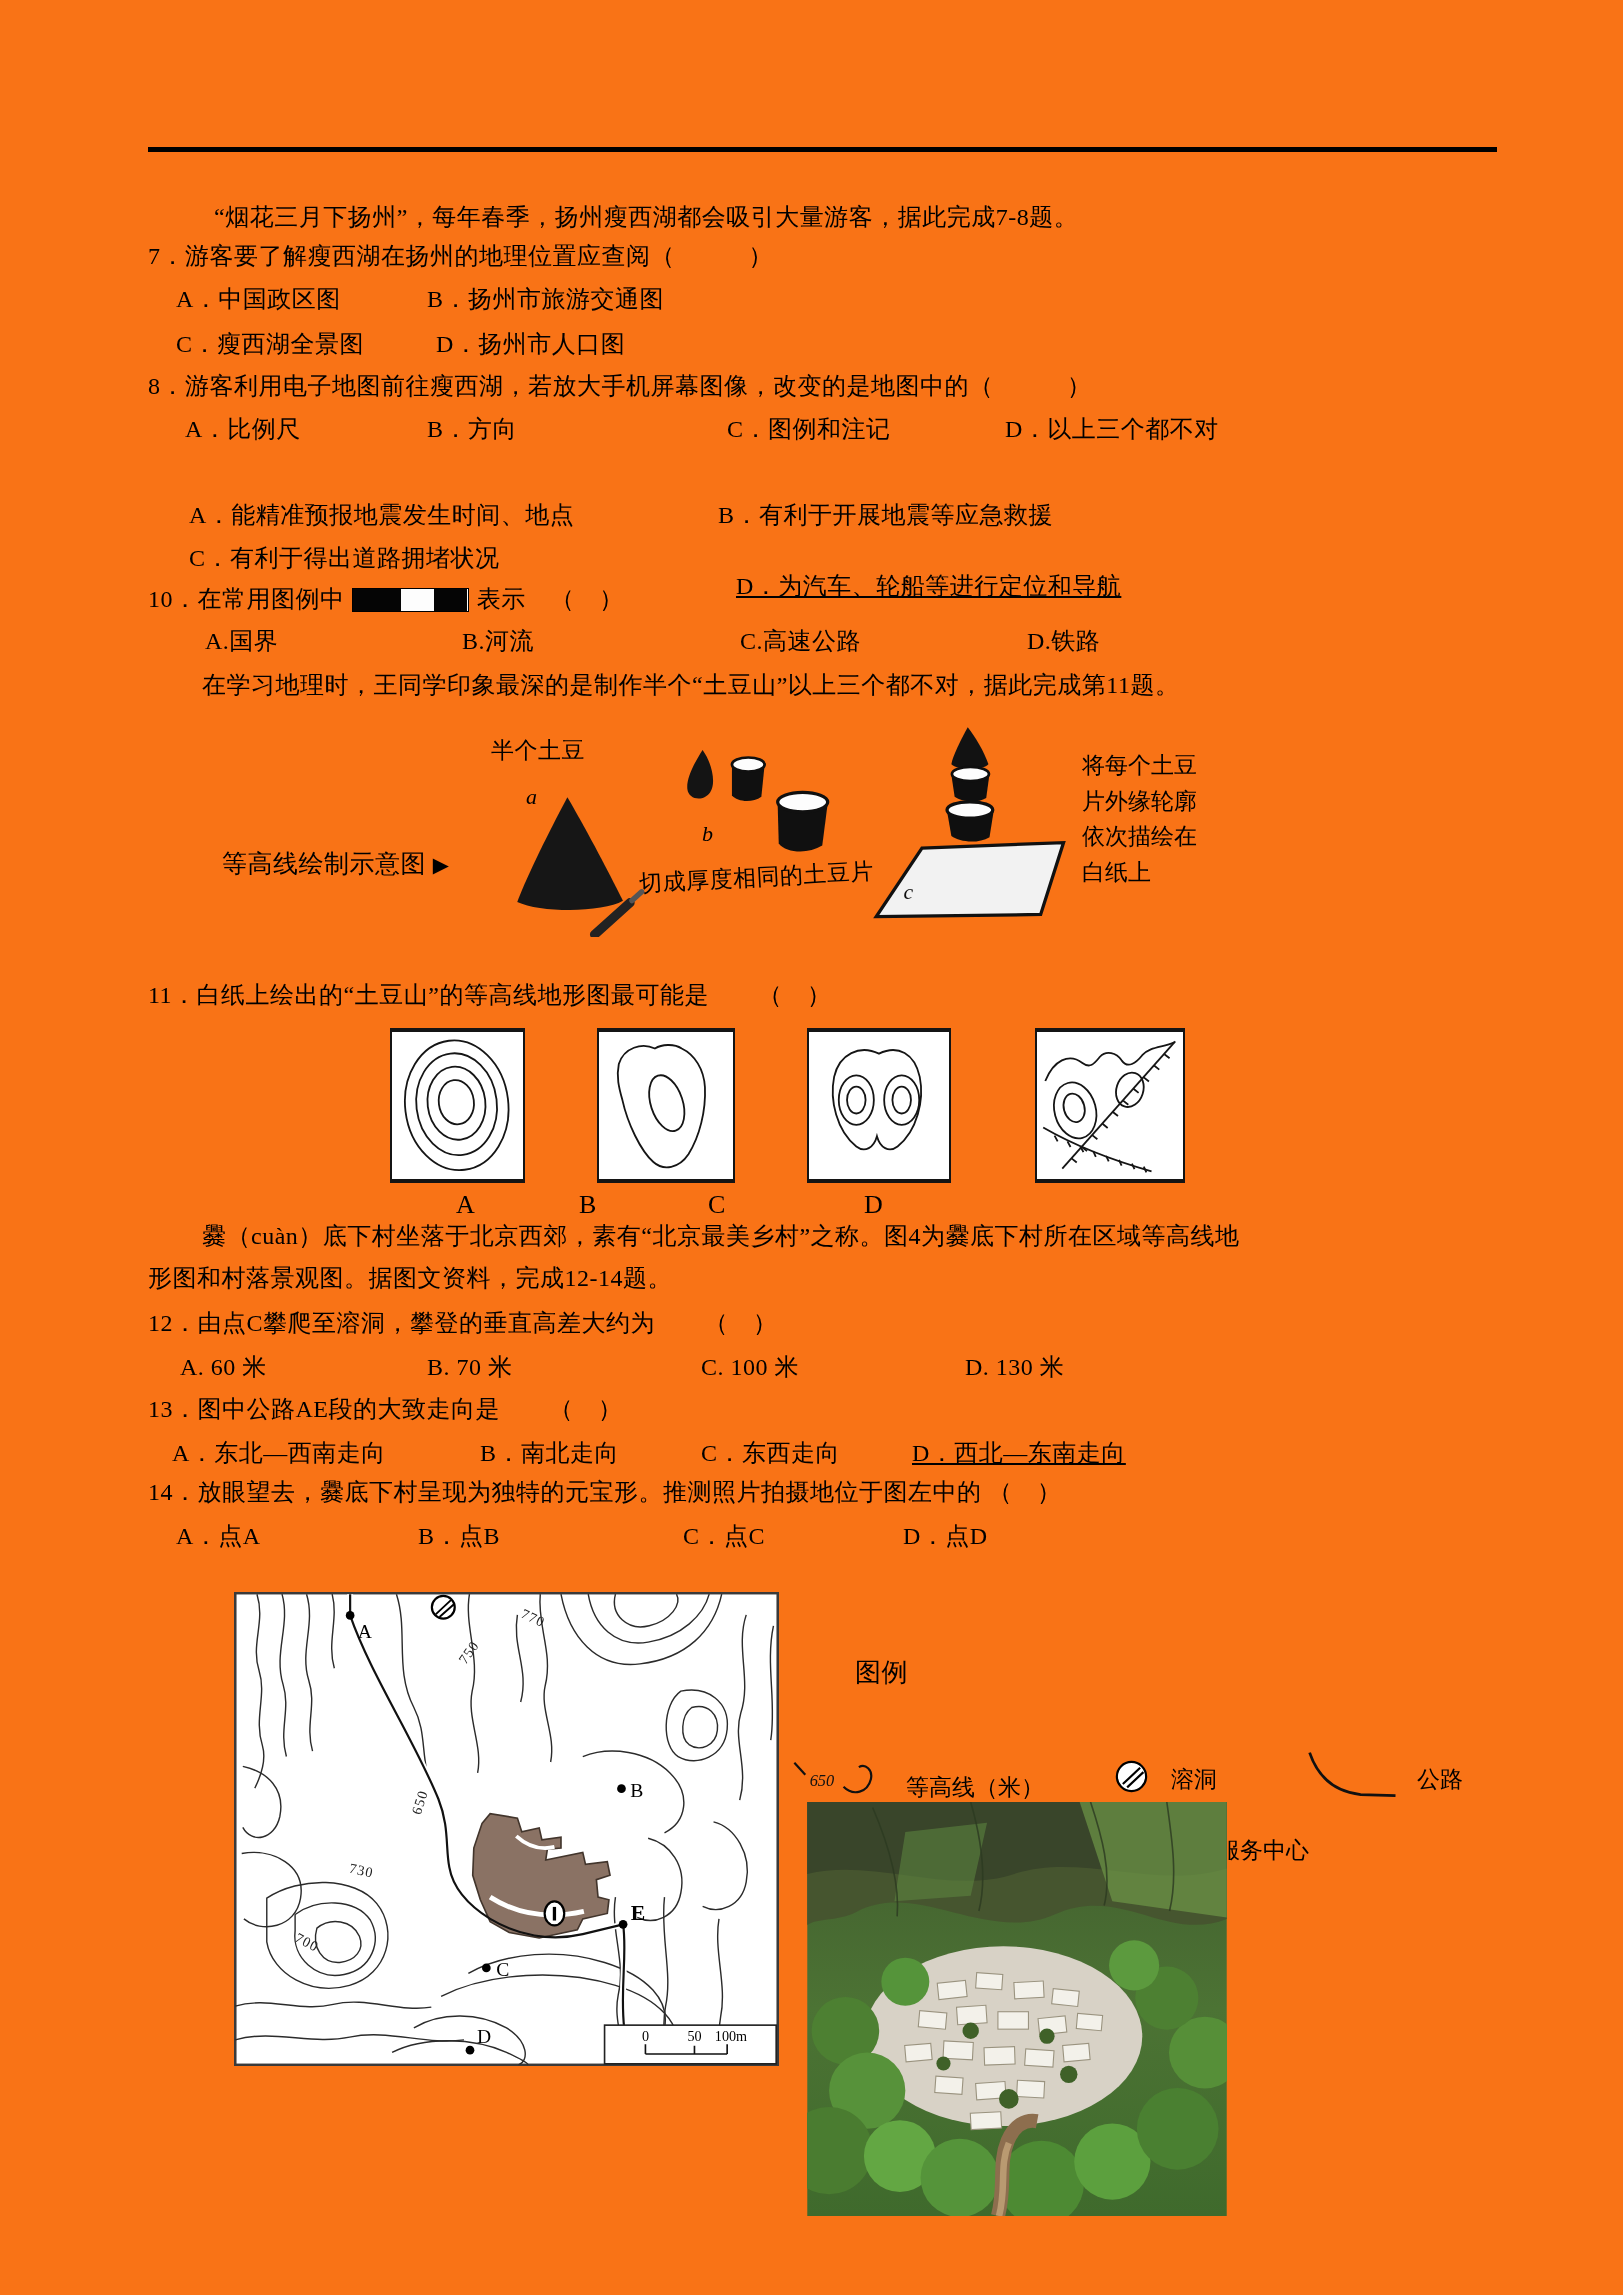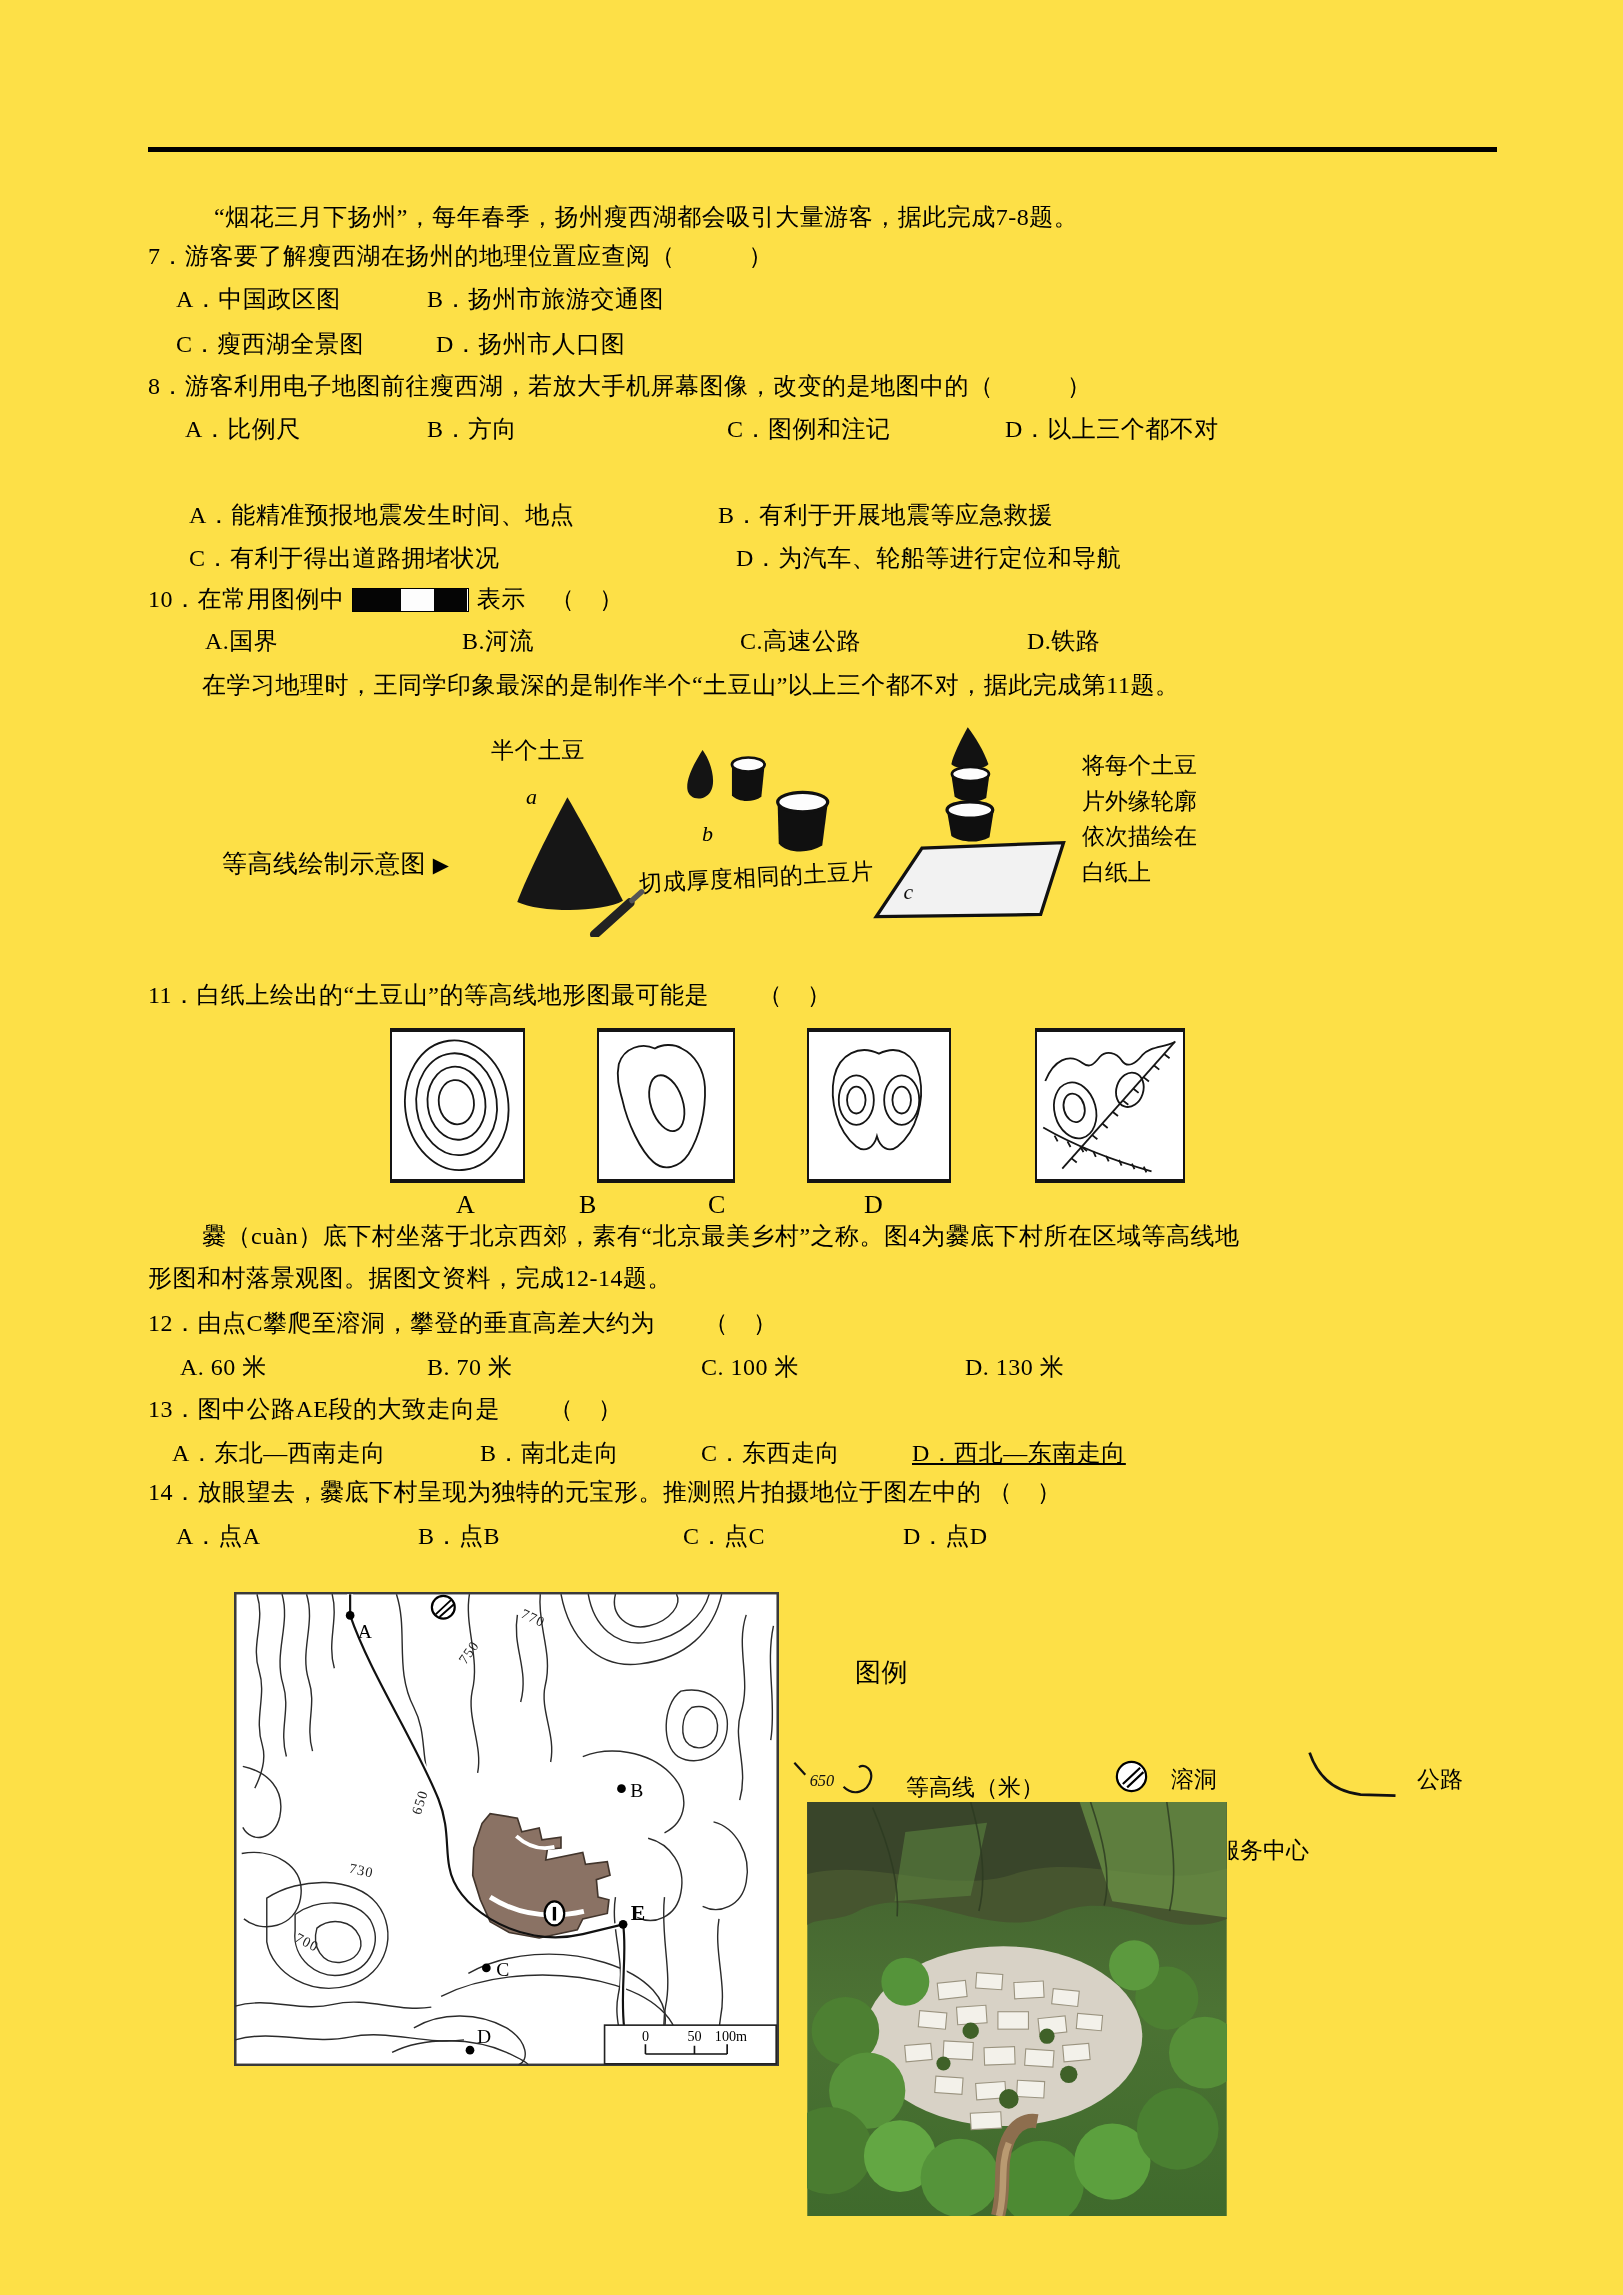--- a/index.html
+++ b/index.html
@@ -1,16 +1,16 @@
 <!DOCTYPE html>
 <html style="font-size:8.7px"><head>
 <meta charset="utf-8">
 <style>
   html,body{margin:0;padding:0;background:#ffffff;}
-  .page{position:relative;width:1623px;height:2295px;background:#fde047;overflow:hidden;
+  .page{position:relative;width:1623px;height:2295px;background:#f97316;overflow:hidden;
         font-family:"Liberation Serif","DejaVu Serif",serif;color:#000;}
   .t{position:absolute;font-size:24px;line-height:1.18;white-space:nowrap;letter-spacing:0.5px;}
   .rule{position:absolute;background:#000;}
   .railsym{display:inline-flex;align-items:stretch;height:24px;width:117px;margin:0 7.6px;vertical-align:-4.4px;
            border:1.6px solid #000;box-sizing:border-box;background:#fff;}
   .railsym .b{background:#050505;}
   .railsym .w{background:#fdfdfd;}
   .obox{position:absolute;background:#fff;border:2.2px solid #141414;border-top-width:4.4px;border-bottom-width:4.4px;box-sizing:border-box;}
   .obox svg{display:block;width:100%;height:100%;}
   .letter{position:absolute;font-size:26px;font-family:"Liberation Serif","DejaVu Serif",serif;}
@@ -36,21 +36,21 @@
 
   <div class="t" style="left:148px;top:372px;">8．游客利用电子地图前往瘦西湖，若放大手机屏幕图像，改变的是地图中的（　　　）</div>
   <div class="t" style="left:185px;top:415px;">A．比例尺</div>
   <div class="t" style="left:427px;top:415px;">B．方向</div>
   <div class="t" style="left:727px;top:415px;">C．图例和注记</div>
   <div class="t" style="left:1005px;top:415px;">D．以上三个都不对</div>
 
   <div class="t" style="left:189px;top:501px;">A．能精准预报地震发生时间、地点</div>
   <div class="t" style="left:718px;top:501px;">B．有利于开展地震等应急救援</div>
   <div class="t" style="left:189px;top:544px;">C．有利于得出道路拥堵状况</div>
-  <div class="t" style="left:736px;top:544px;">D．为汽车、轮船等进行定位和导航</div>
+  <div class="t" style="left:736px;top:572px;text-decoration:underline;">D．为汽车、轮船等进行定位和导航</div>
 
   <div class="t" style="left:148px;top:585px;">
     <span>10．在常用图例中</span><span class="railsym">
         <span class="b" style="width:48px;"></span>
         <span class="w" style="width:33px;"></span>
         <span class="b" style="width:33px;"></span>
       </span><span>表示　（　）</span>
   </div>
   <div class="t" style="left:205px;top:627px;">A.国界</div>
   <div class="t" style="left:462px;top:627px;">B.河流</div>

